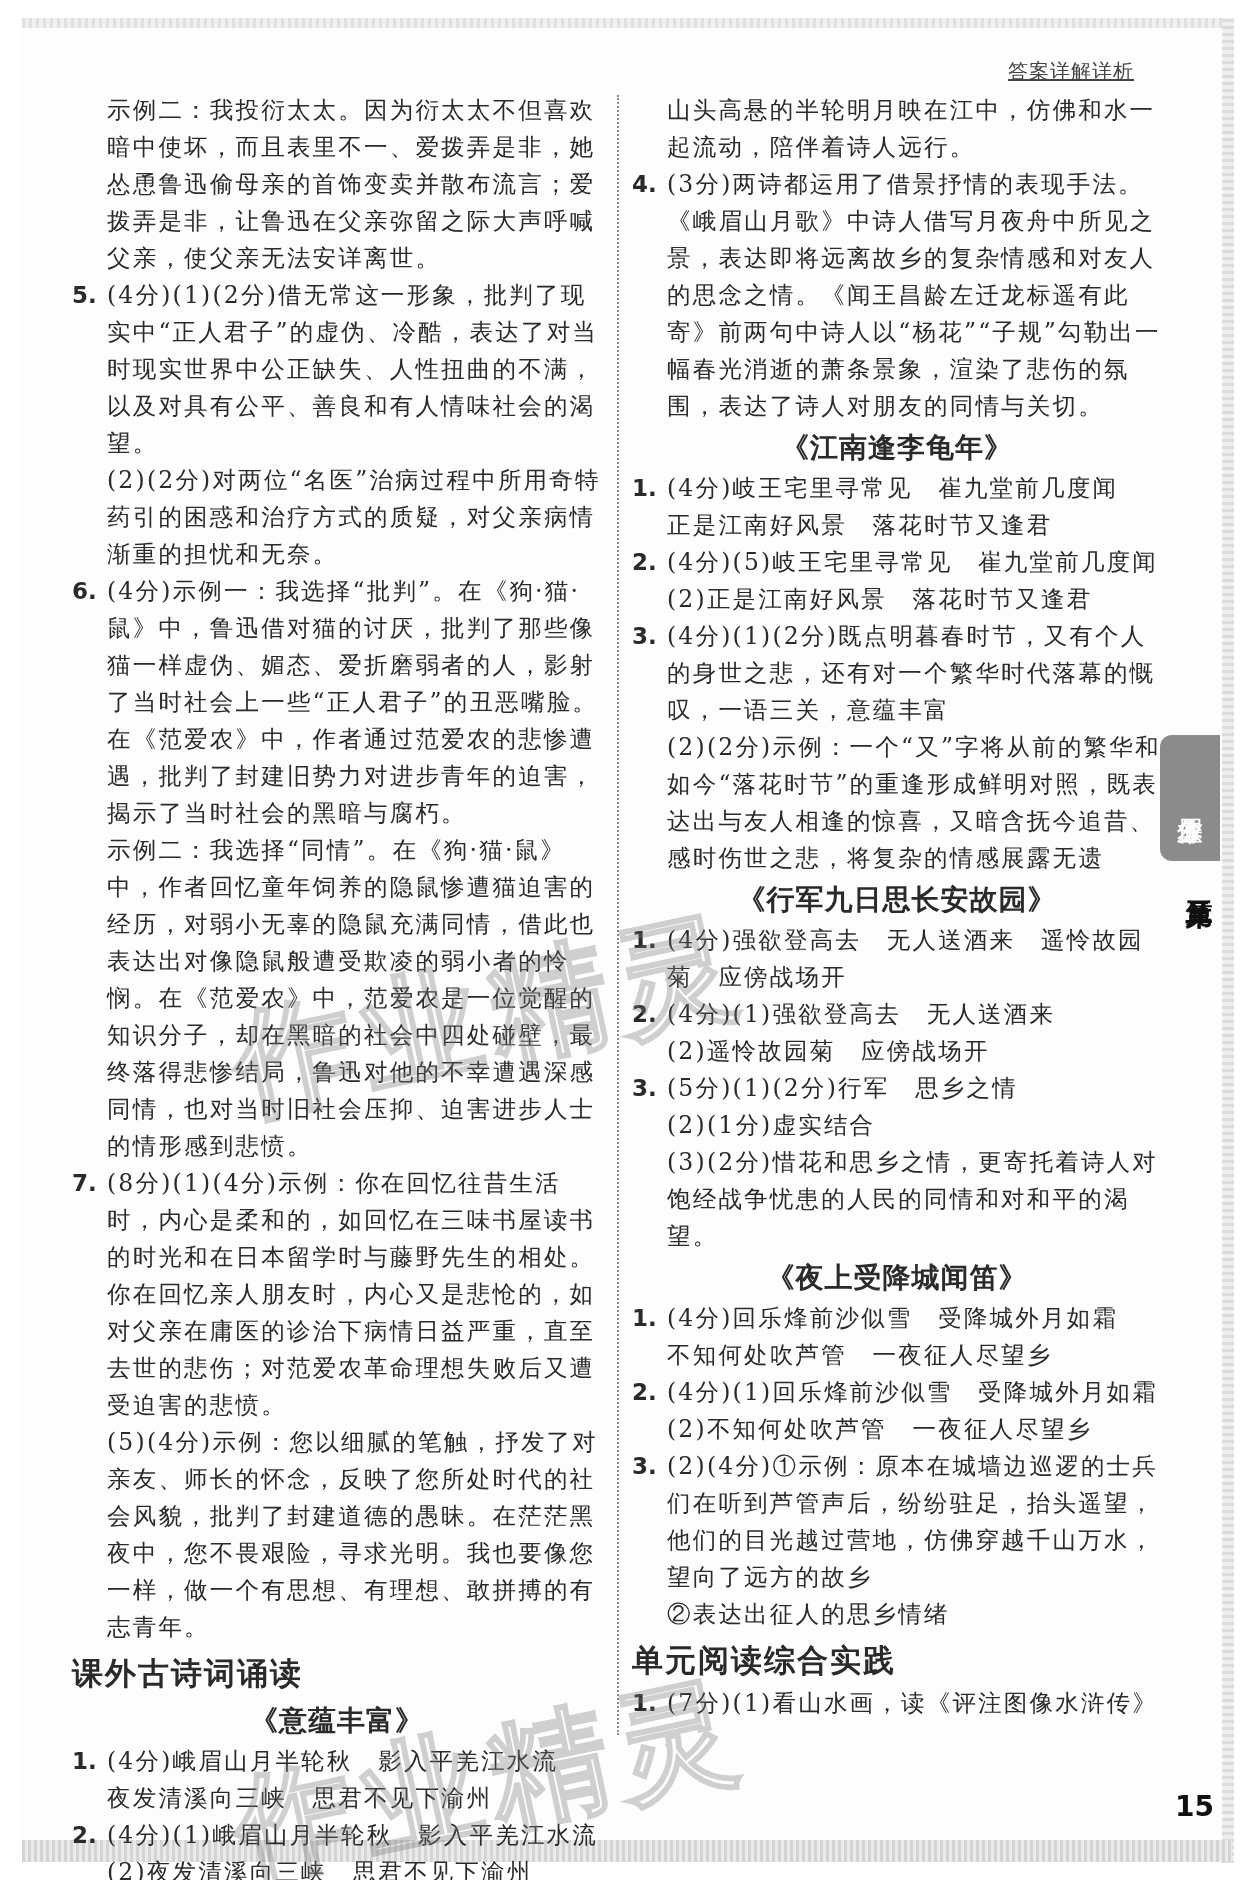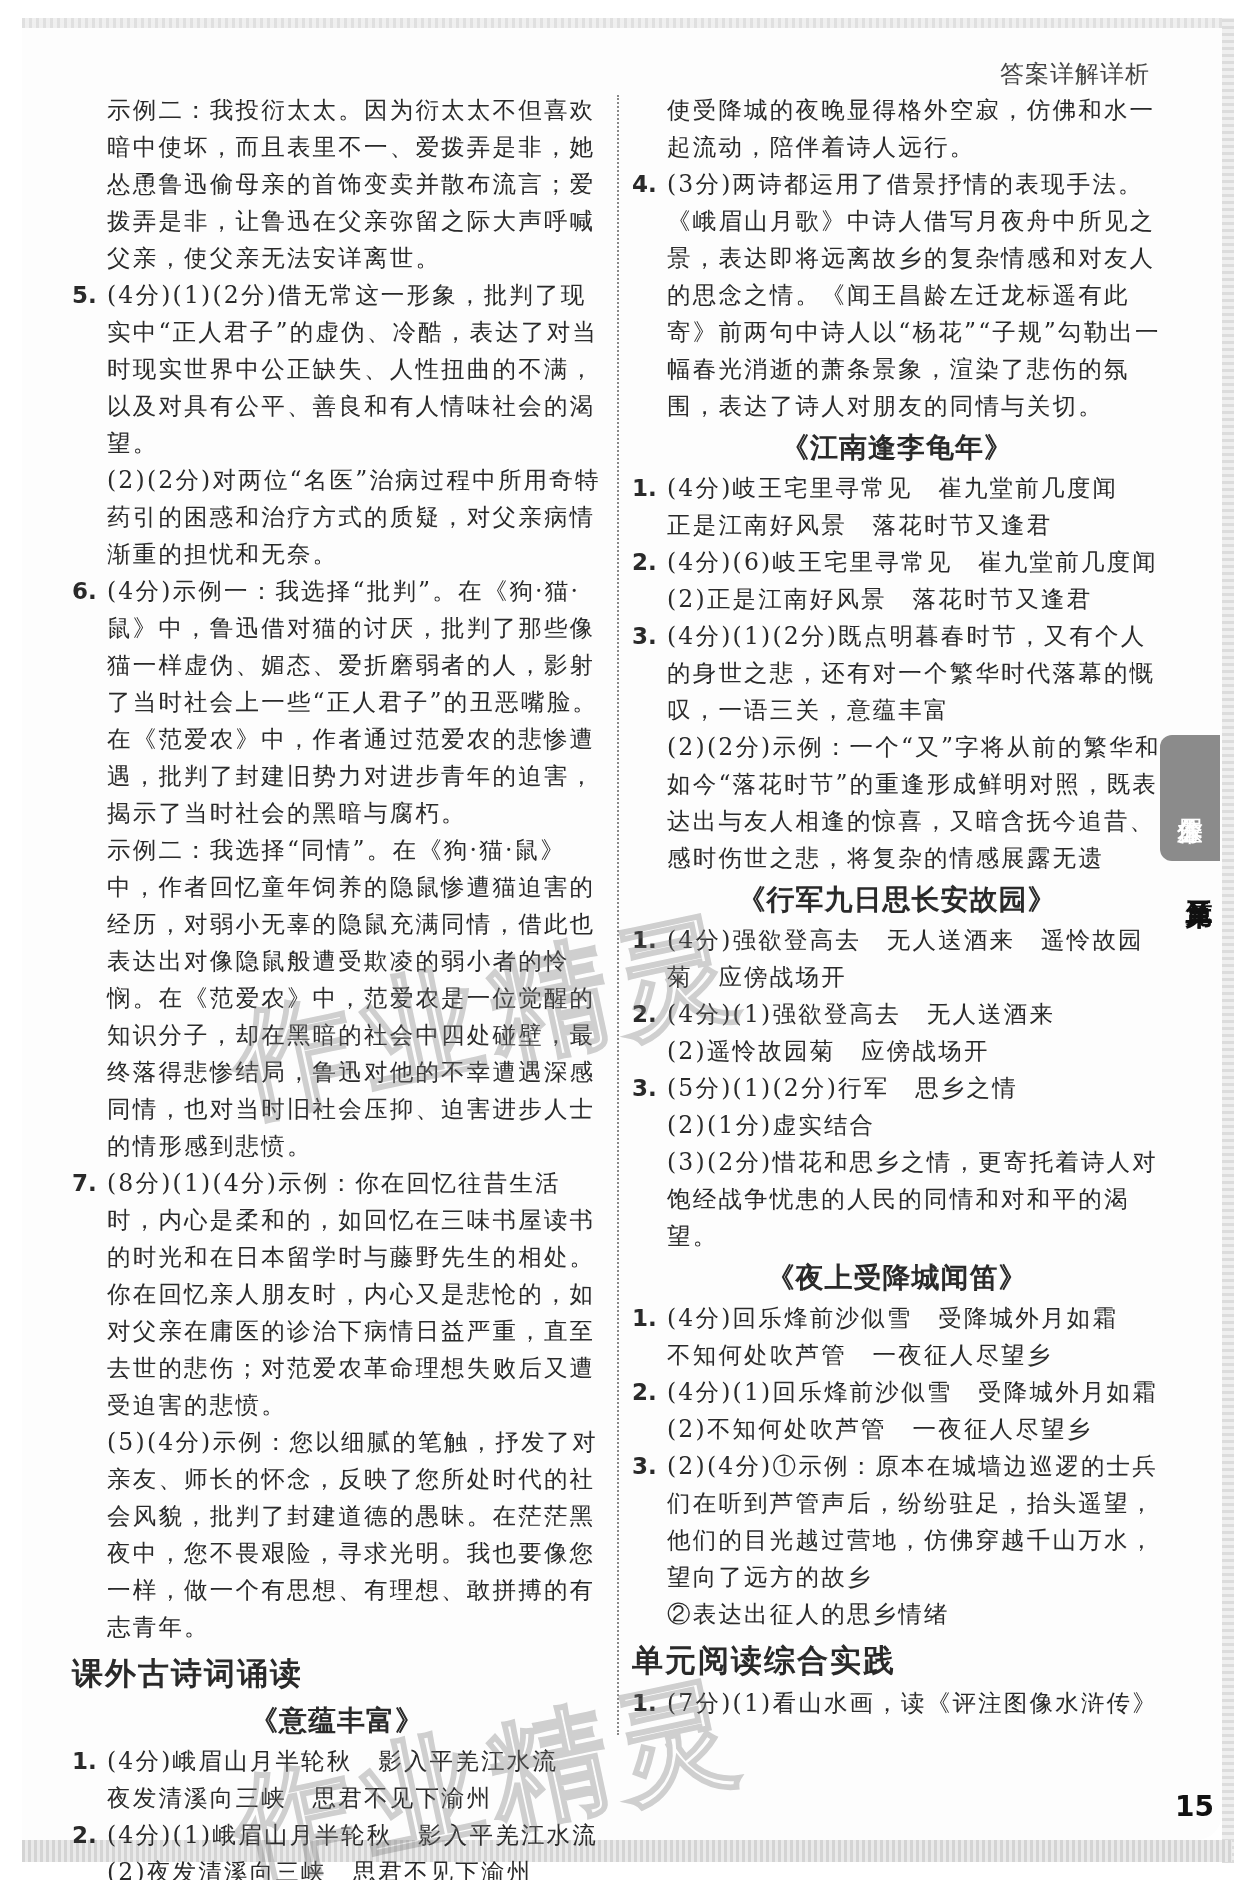--- a/index.html
+++ b/index.html
@@ -5,22 +5,22 @@
   html,body{margin:0;padding:0;}
   body{width:1250px;height:1880px;background:#ffffff;position:relative;overflow:hidden;
     font-family:"DejaVu Serif","Liberation Serif",serif;color:#2a2a2a;}
   .scan-top{position:absolute;left:22px;top:18px;width:1210px;height:10px;
     background:repeating-linear-gradient(90deg,#d8d8d8 0 3px,#ececec 3px 7px);opacity:.8;}
   .scan-right{position:absolute;left:1222px;top:18px;width:12px;height:1845px;
     background:repeating-linear-gradient(0deg,#dcdcdc 0 3px,#efefef 3px 7px);}
   .scan-bottom{position:absolute;left:22px;top:1840px;width:1210px;height:22px;
     background:repeating-linear-gradient(90deg,#d4d4d4 0 3px,#eaeaea 3px 6px);}
   .page{position:absolute;left:22px;top:28px;width:1200px;height:1812px;background:#fdfdfd;border-bottom-right-radius:26px;}
-  .header{position:absolute;right:100px;top:58px;font-size:24px;color:#444;letter-spacing:1px;
-    font-family:"DejaVu Sans","Liberation Sans",sans-serif;}
+  .header{position:absolute;right:116px;top:58px;font-size:20px;color:#444;letter-spacing:1px;
+    font-family:"DejaVu Sans","Liberation Sans",sans-serif;text-decoration:underline;}
   .col{position:absolute;top:92px;font-size:23.5px;line-height:37px;letter-spacing:2.2px;}
   .col-left{left:72px;width:530px;}
   .col-right{left:632px;width:530px;}
   .divider{position:absolute;left:617px;top:95px;height:1640px;border-left:2px dotted #888;}
   .para{margin:0;}
   .item{position:relative;padding-left:35px;}
   .num{position:absolute;left:0;top:0;font-family:"DejaVu Sans","Liberation Sans",sans-serif;font-weight:bold;font-size:23px;letter-spacing:0;}
   .indent{padding-left:35px;}
   .poem-title{text-align:center;font-family:"DejaVu Sans","Liberation Sans",sans-serif;font-weight:bold;font-size:28px;margin:4px 0;letter-spacing:1px;}
   .section-title{text-align:left;font-family:"DejaVu Sans","Liberation Sans",sans-serif;font-weight:bold;font-size:31px;line-height:50px;margin:2px 0 0;letter-spacing:2px;}
@@ -76,35 +76,35 @@
   </div>
   <div class="item">
     <span class="num">2.</span>
     <p class="para">(4分)(1)峨眉山月半轮秋　影入平羌江水流</p>
     <p class="para">(2)夜发清溪向三峡　思君不见下渝州</p>
   </div>
 
 </div>
 
 <div class="col col-right">
-  <p class="para indent">使受降城的夜晚显得格外空寂，仿佛和水一起流动，陪伴着诗人远行。</p>
+  <p class="para indent">山头高悬的半轮明月映在江中，仿佛和水一起流动，陪伴着诗人远行。</p>
 
   <div class="item">
     <span class="num">4.</span>
     <p class="para">(3分)两诗都运用了借景抒情的表现手法。《峨眉山月歌》中诗人借写月夜舟中所见之景，表达即将远离故乡的复杂情感和对友人的思念之情。《闻王昌龄左迁龙标遥有此寄》前两句中诗人以“杨花”“子规”勾勒出一幅春光消逝的萧条景象，渲染了悲伤的氛围，表达了诗人对朋友的同情与关切。</p>
   </div>
 
   <div class="poem-title">《江南逢李龟年》</div>
   <div class="item">
     <span class="num">1.</span>
     <p class="para">(4分)岐王宅里寻常见　崔九堂前几度闻　正是江南好风景　落花时节又逢君</p>
   </div>
   <div class="item">
     <span class="num">2.</span>
-    <p class="para">(4分)(6)岐王宅里寻常见　崔九堂前几度闻</p>
+    <p class="para">(4分)(5)岐王宅里寻常见　崔九堂前几度闻</p>
     <p class="para">(2)正是江南好风景　落花时节又逢君</p>
   </div>
   <div class="item">
     <span class="num">3.</span>
     <p class="para">(4分)(1)(2分)既点明暮春时节，又有个人的身世之悲，还有对一个繁华时代落幕的慨叹，一语三关，意蕴丰富</p>
     <p class="para">(2)(2分)示例：一个“又”字将从前的繁华和如今“落花时节”的重逢形成鲜明对照，既表达出与友人相逢的惊喜，又暗含抚今追昔、感时伤世之悲，将复杂的情感展露无遗</p>
   </div>
 
   <div class="poem-title">《行军九日思长安故园》</div>
   <div class="item">

